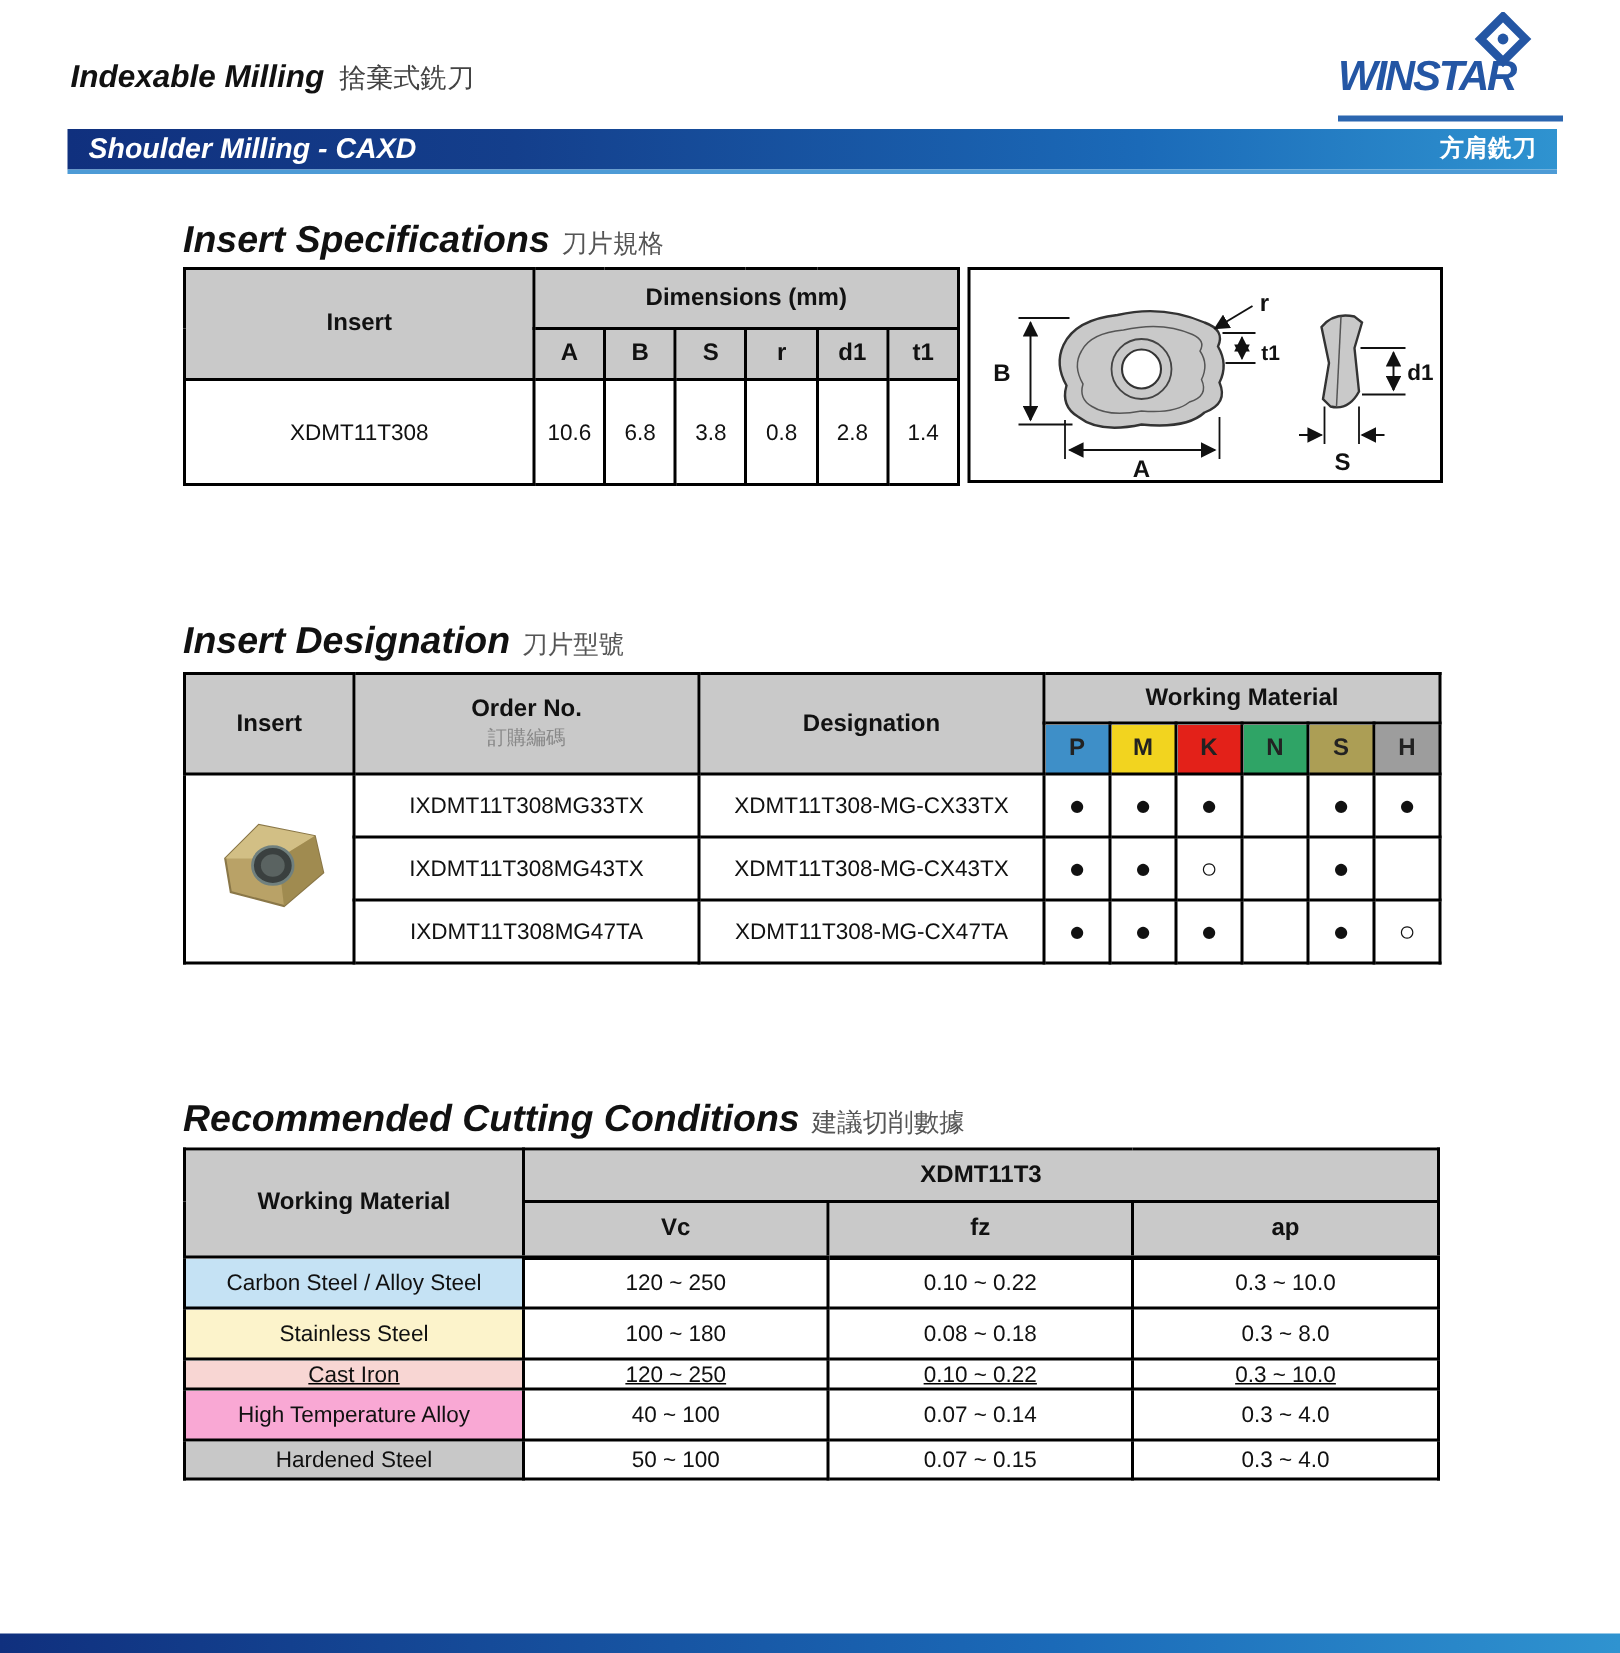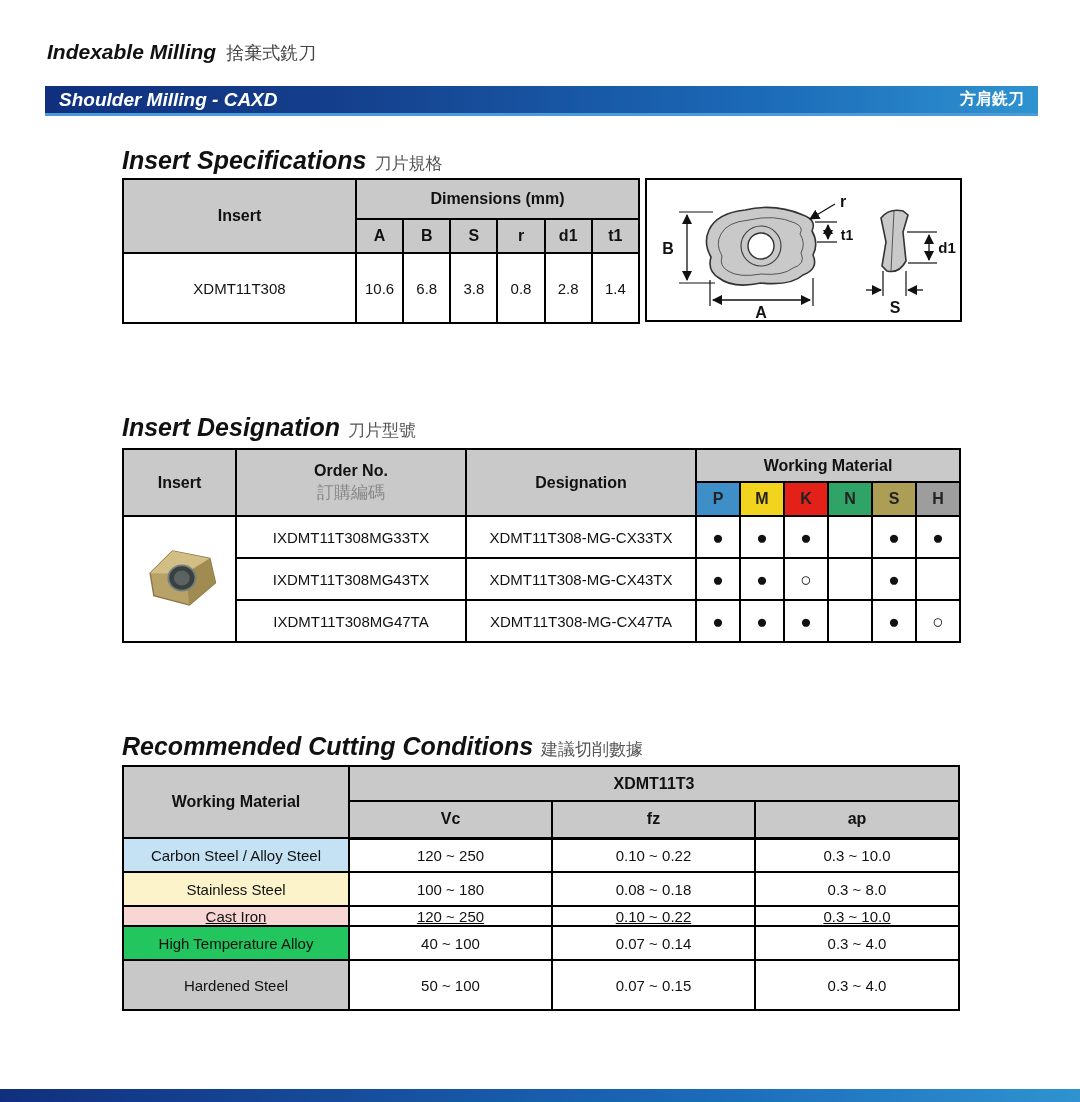--- a/index.html
+++ b/index.html
@@ -31,21 +31,21 @@
   td { border: 2px solid #000; text-align: center; vertical-align: middle; font-size: 15px; color: #111;
        overflow: hidden; white-space: nowrap; }
   .hd { background: #c9c9c9; font-weight: bold; font-size: 16px; }
 
   
   .spec-table { position: absolute; left: 122px; top: 178px; width: 518px; }
   .diagram-box { position: absolute; left: 645px; top: 178px; width: 317px; height: 144px; border: 2px solid #000; background: #fff; }
 
   
   .desig-table { position: absolute; left: 122px; top: 448px; width: 837px; }
-  .desig-table .sub { display: block; font-weight: normal; font-size: 17px; color: #888; margin-top: 1px; }
+  .desig-table .sub { display: block; font-weight: normal; font-size: 13px; color: #888; margin-top: 1px; }
   .mat-cell { font-weight: bold; font-size: 16px; color: #222; }
   .dot { font-size: 19px; line-height: 1; }
 
   
   .cut-table { position: absolute; left: 122px; top: 765px; width: 836px; }
   .cut-table .grp-row td { border-bottom-width: 2px; }
   .cut-table .colhead-row td { border-bottom-width: 3px; }
 
   
   .footer-bar { position: absolute; left: 0; bottom: 0; width: 1080px; height: 13px;
@@ -55,20 +55,28 @@
 </style>
 </head>
 <body>
 
 <div id="page">
 
   <div class="hdr-title">
     <span class="en">Indexable Milling</span><span class="zh">捨棄式銑刀</span>
   </div>
 
+  <div class="logo">
+    <svg width="150" height="62" viewBox="0 0 150 62">
+      <path d="M 110 3 L 125 18 L 110 33 L 95 18 Z" fill="#ffffff" stroke="#2456a4" stroke-width="5.5"></path>
+      <circle cx="110" cy="18" r="3.6" fill="#2456a4"></circle>
+      <text x="0" y="52" font-size="28" font-weight="bold" font-style="italic" fill="#2456a4" letter-spacing="-1.5">WINSTAR</text>
+    </svg>
+    <div class="underline"></div>
+  </div>
 
   <div class="banner">
     <span class="left">Shoulder Milling - CAXD</span>
     <span class="right">方肩銑刀</span>
   </div>
 
   <div class="sec-title" style="left:122px; top:146px;">
     <span class="en">Insert Specifications</span><span class="zh">刀片規格</span>
   </div>
 
@@ -254,26 +262,26 @@
       <td>0.08 ~ 0.18</td>
       <td>0.3 ~ 8.0</td>
     </tr>
     <tr style="height:20px;text-decoration:underline;">
       <td style="background-color: rgb(248, 214, 211);">Cast Iron</td>
       <td>120 ~ 250</td>
       <td>0.10 ~ 0.22</td>
       <td>0.3 ~ 10.0</td>
     </tr>
     <tr style="height:34px;">
-      <td style="background-color: #22c55e;">High Temperature Alloy</td>
+      <td style="background-color: #f9a8d4;">High Temperature Alloy</td>
       <td>40 ~ 100</td>
       <td>0.07 ~ 0.14</td>
       <td>0.3 ~ 4.0</td>
     </tr>
-    <tr style="height:50px;padding-left:25px;">
+    <tr style="height:26px;padding-left:25px;">
       <td style="background-color: rgb(200, 200, 200);">Hardened Steel</td>
       <td>50 ~ 100</td>
       <td>0.07 ~ 0.15</td>
       <td>0.3 ~ 4.0</td>
     </tr>
   </tbody>
     </table>
 
   <div class="footer-bar"></div>
 

